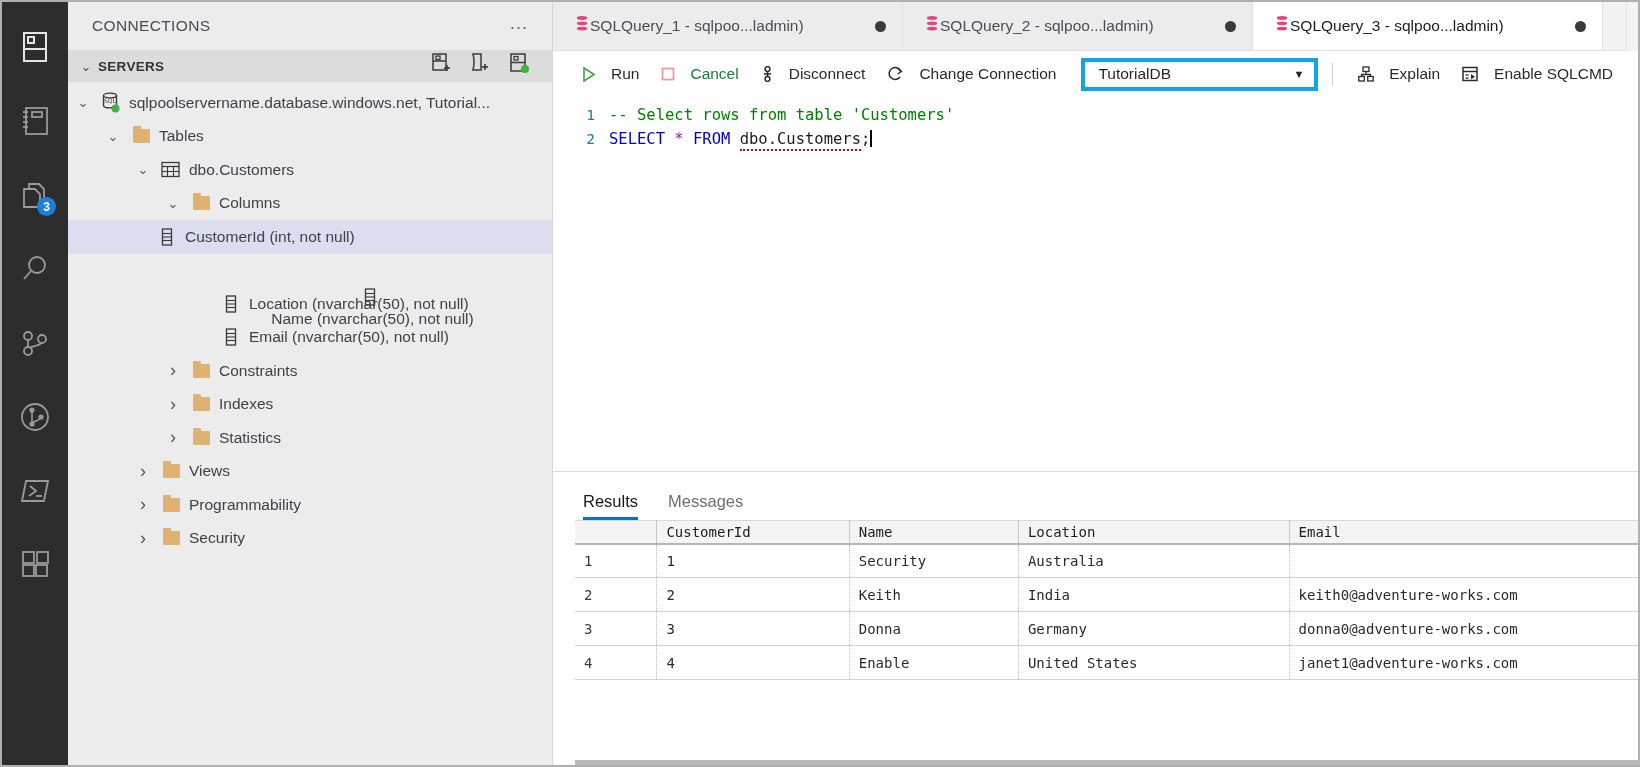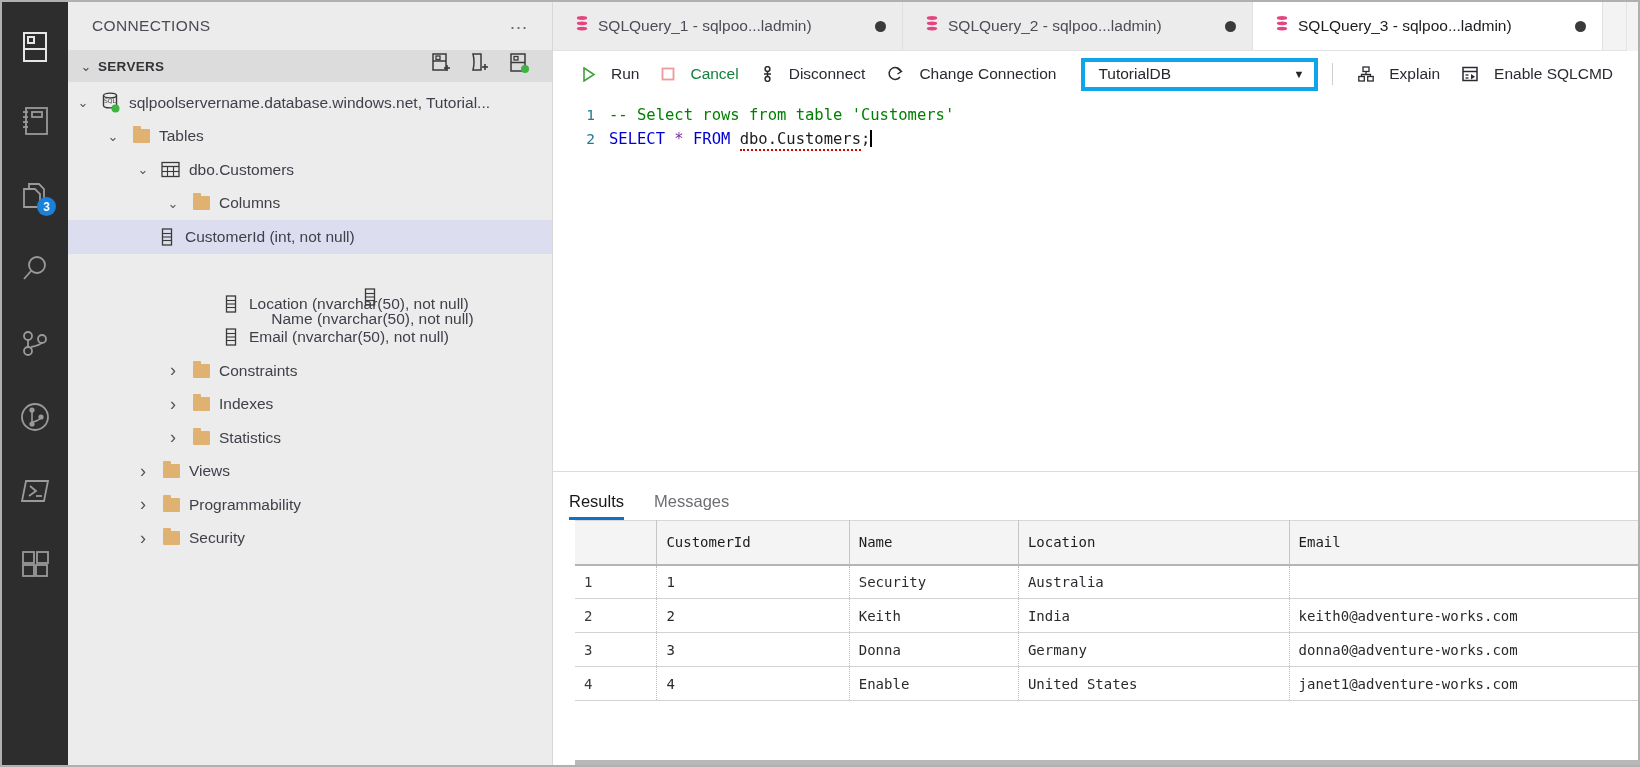--- a/index.html
+++ b/index.html
@@ -133,21 +133,21 @@
   }
   .tab {
     width: 350px;
     display: flex; align-items: center;
     padding: 0 16px 0 22px;
     background: #ececec;
     border-right: 1px solid #e0e0e0;
     font-size: 15.5px;
     color: #4c4c54;
     cursor: pointer;
-    gap: 9px;
+    gap: 1px;
     white-space: nowrap;
   }
   .tab.active { background: #ffffff; color: #1c1c20; }
   .tab-dot {
     width: 11px; height: 11px; border-radius: 50%;
     background: #3a3a3a; margin-left: auto; flex: 0 0 11px;
   }
   .tab-label { overflow: hidden; text-overflow: ellipsis; }
 
   .toolbar {
@@ -214,21 +214,21 @@
   .results-panel {
     height: 294px;
     flex: 0 0 294px;
     border-top: 1px solid #dcdcdc;
     display: flex; flex-direction: column;
     background: #fff;
   }
   .res-tabs {
     height: 48px;
     display: flex; align-items: flex-end;
-    padding-left: 16px;
+    padding-left: 30px;
     gap: 30px;
     flex: 0 0 48px;
   }
   .res-tab {
     font-size: 16.5px; color: #6d6d74;
     padding-bottom: 9px; cursor: pointer;
     position: relative;
   }
   .res-tab.active { color: #17171b; }
   .res-tab.active::after {
@@ -246,21 +246,21 @@
     font-family: "DejaVu Sans Mono", monospace;
     font-size: 14px;
     table-layout: fixed;
     width: 1199px;
   }
   table.grid th {
     background: #f4f4f4;
     font-weight: normal;
     color: #1c1c20;
     text-align: left;
-    height: 44px;
+    height: 23px;
     padding: 0 0 0 9px;
     border-right: 1px solid #c6c6c6;
     border-bottom: 2px solid #b5b5b5;
     border-top: 1px solid #d8d8d8;
   }
   table.grid th.rownum { border-right: 1px solid #c6c6c6; }
   table.grid td {
     height: 34px;
     padding: 0 0 0 9px;
     color: #2a2a2e;

